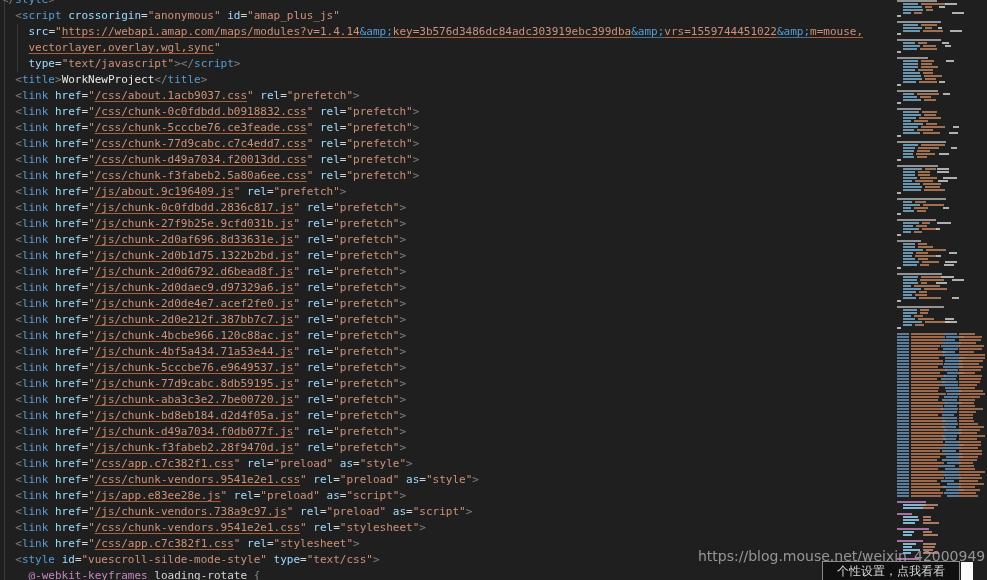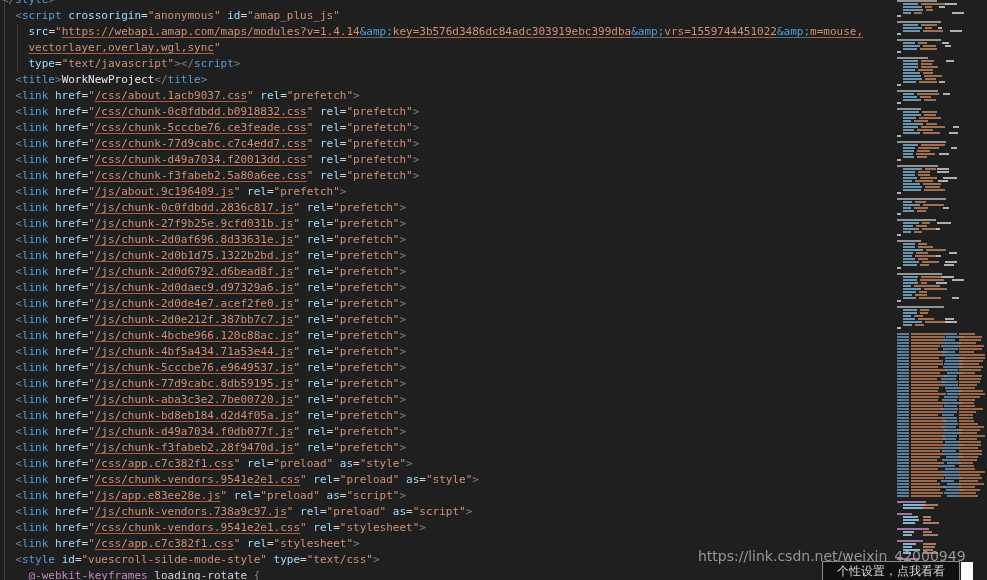--- a/index.html
+++ b/index.html
@@ -854,17 +854,17 @@
       <div class="mm-row" style="top: 576px;">
         <i style="left: 10px; width: 18.6613px; background: rgb(156, 220, 254);"></i>
         <i style="left: 30px; width: 11.4298px; background: rgb(206, 145, 120);"></i>
       </div>
       <div class="mm-row" style="top: 579px;">
         <i style="left: 10px; width: 12.9951px; background: rgb(156, 220, 254);"></i>
         <i style="left: 30px; width: 17.2259px; background: rgb(206, 145, 120);"></i>
       </div>
     </div>
 
-  <div class="watermark" id="wm1">https://link.csdn.net/weixin_42000949</div>
+  <div class="watermark" id="wm1">https://blog.mouse.net/weixin_42000949</div>
 
   <div id="tooltip">个性设置，点我看看</div>
   <div id="caret-block"></div>
 </div>
 
 </body></html>

